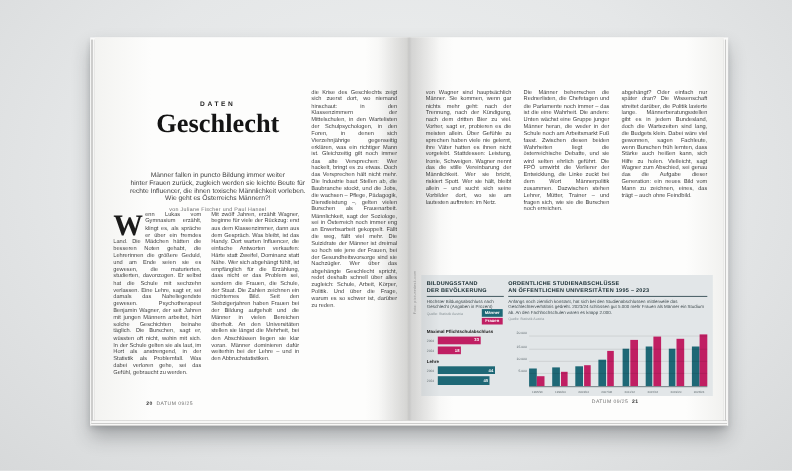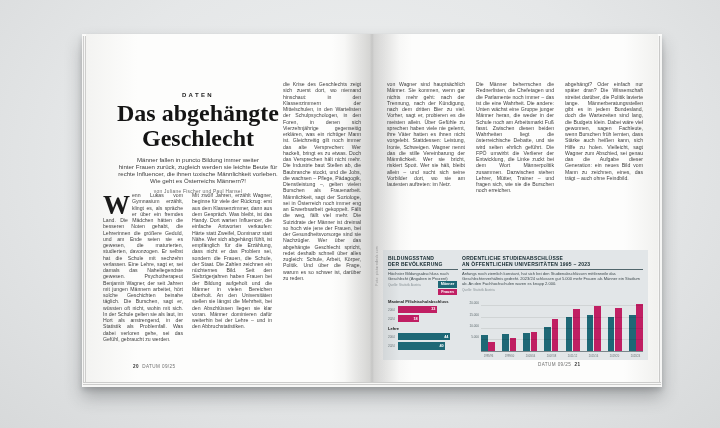--- a/index.html
+++ b/index.html
@@ -86,21 +86,20 @@
     <div class="edge-l"></div>
     <div class="edge-r"></div>
     <div class="edge-b"></div>
     <div class="spread">
 
       <div class="page page-left"></div>
       <div class="page page-right"></div>
 
       <div class="kicker">DATEN</div>
       <div class="title">
-        <div>Das abgehängte</div>
         <div>Geschlecht</div>
       </div>
       <div class="standfirst">
         <div>Männer fallen in puncto Bildung immer weiter</div>
         <div>hinter Frauen zurück, zugleich werden sie leichte Beute für</div>
         <div>rechte Influencer, die ihnen toxische Männlichkeit vorleben.</div>
         <div>Wie geht es Österreichs Männern?!</div>
       </div>
       <div class="byline">von Juliane Fischer und Paul Hansel</div>
 

